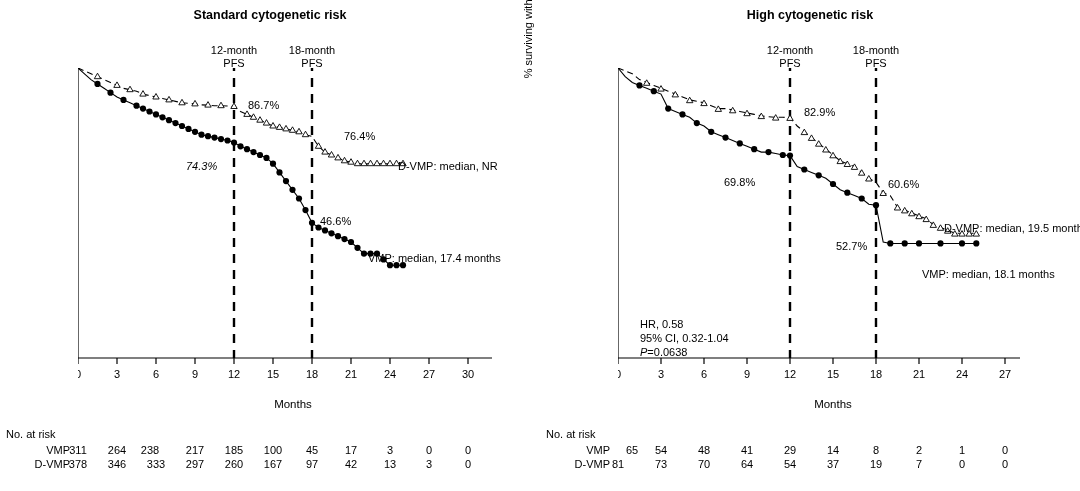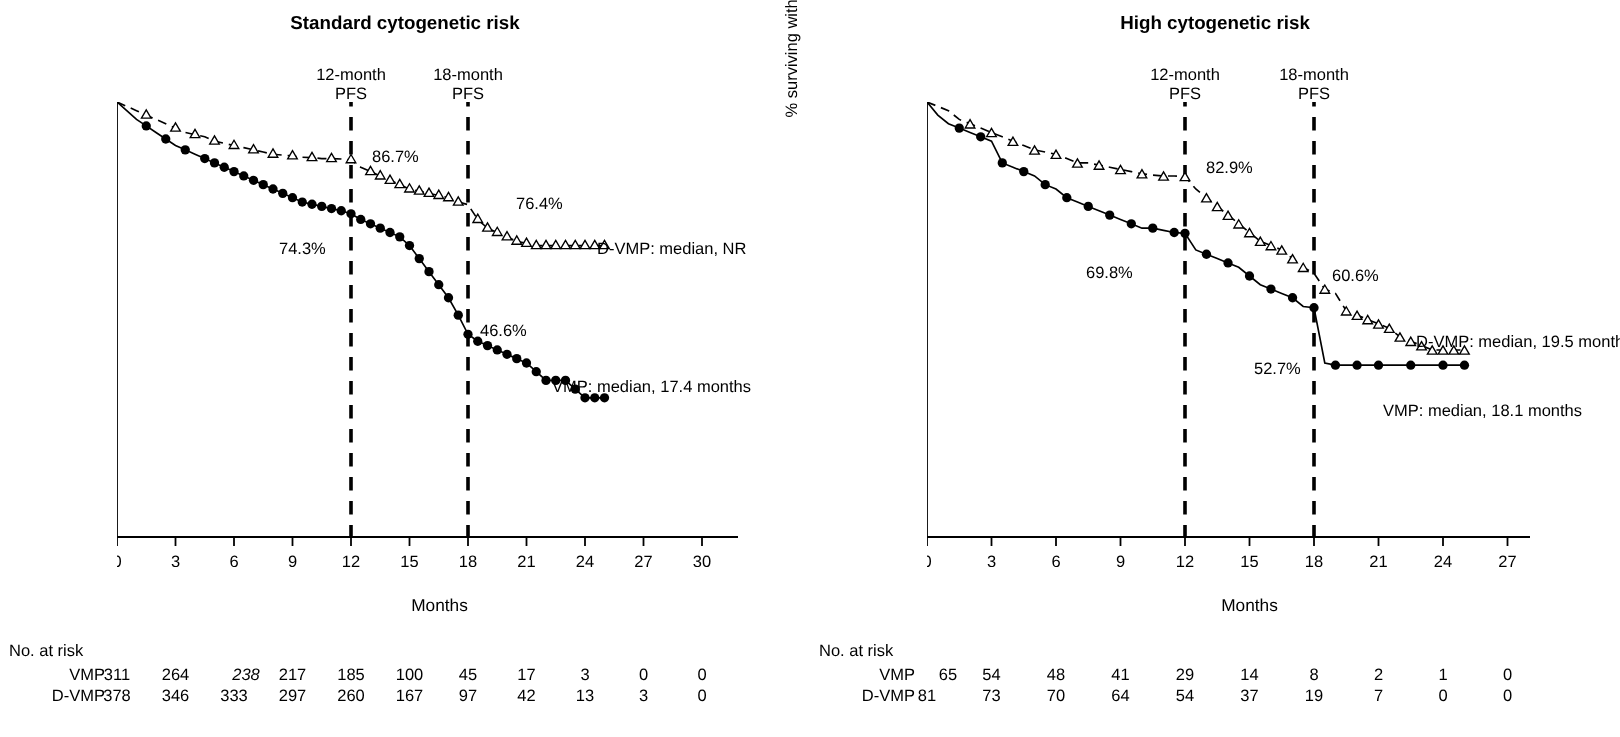--- a/index.html
+++ b/index.html
@@ -263,34 +263,34 @@
       </svg>
     </div>
 
     <div class="annot center" style="left:234px; top:44px;">12-month</div>
     <div class="annot center" style="left:234px; top:57px;">PFS</div>
     <div class="annot center" style="left:312px; top:44px;">18-month</div>
     <div class="annot center" style="left:312px; top:57px;">PFS</div>
 
     <div class="annot" style="left:248px; top:99px;">86.7%</div>
     <div class="annot" style="left:344px; top:130px;">76.4%</div>
-    <div class="annot" style="left:186px; top:160px;">74.3%</div>
+    <div class="annot" style="left:186px; top:160px;font-style:italic;">74.3%</div>
     <div class="annot" style="left:320px; top:215px;">46.6%</div>
     <div class="annot" style="left:398px; top:160px;">D-VMP: median, NR</div>
     <div class="annot" style="left:368px; top:252px;">VMP: median, 17.4 months</div>
 
 
     <div class="xlabel">Months</div>
 
     <div class="risk-title">No. at risk</div>
     <div class="risk-row" style="top:444px;">
       <span class="risk-row-label" style="left:18px; width:52px;">VMP</span>
       <span class="risk-cell" style="left:78px;">311</span>
       <span class="risk-cell" style="left:117px;">264</span>
-      <span class="risk-cell" style="left:164px;font-style:italic;">238</span>
+      <span class="risk-cell" style="left:150px;">238</span>
       <span class="risk-cell" style="left:195px;">217</span>
       <span class="risk-cell" style="left:234px;">185</span>
       <span class="risk-cell" style="left:273px;">100</span>
       <span class="risk-cell" style="left:312px;">45</span>
       <span class="risk-cell" style="left:351px;">17</span>
       <span class="risk-cell" style="left:390px;">3</span>
       <span class="risk-cell" style="left:429px;">0</span>
       <span class="risk-cell" style="left:468px;">0</span>
     </div>
     <div class="risk-row" style="top:458px;">
@@ -439,20 +439,25 @@
     <div class="annot center" style="left:336px; top:44px;">18-month</div>
     <div class="annot center" style="left:336px; top:57px;">PFS</div>
 
     <div class="annot" style="left:264px; top:106px;">82.9%</div>
     <div class="annot" style="left:348px; top:178px;">60.6%</div>
     <div class="annot" style="left:184px; top:176px;">69.8%</div>
     <div class="annot" style="left:296px; top:240px;">52.7%</div>
     <div class="annot" style="left:404px; top:222px;">D-VMP: median, 19.5 months</div>
     <div class="annot" style="left:382px; top:268px;">VMP: median, 18.1 months</div>
 
+    <div class="stats-box" style="left:100px; top:318px;">
+      <div>HR, 0.58</div>
+      <div>95% CI, 0.32-1.04</div>
+      <div><i>P</i><span>=0.0638</span></div>
+    </div>
 
     <div class="xlabel">Months</div>
 
     <div class="risk-title">No. at risk</div>
     <div class="risk-row" style="top:444px;">
       <span class="risk-row-label" style="left:18px; width:52px;">VMP</span>
       <span class="risk-cell" style="left:78px;padding-left:28px;">65</span>
       <span class="risk-cell" style="left:121px;">54</span>
       <span class="risk-cell" style="left:164px;">48</span>
       <span class="risk-cell" style="left:207px;">41</span>

